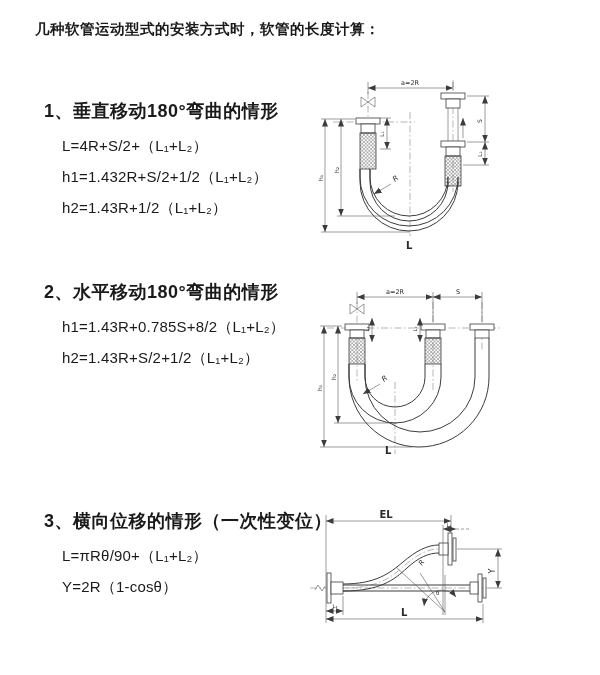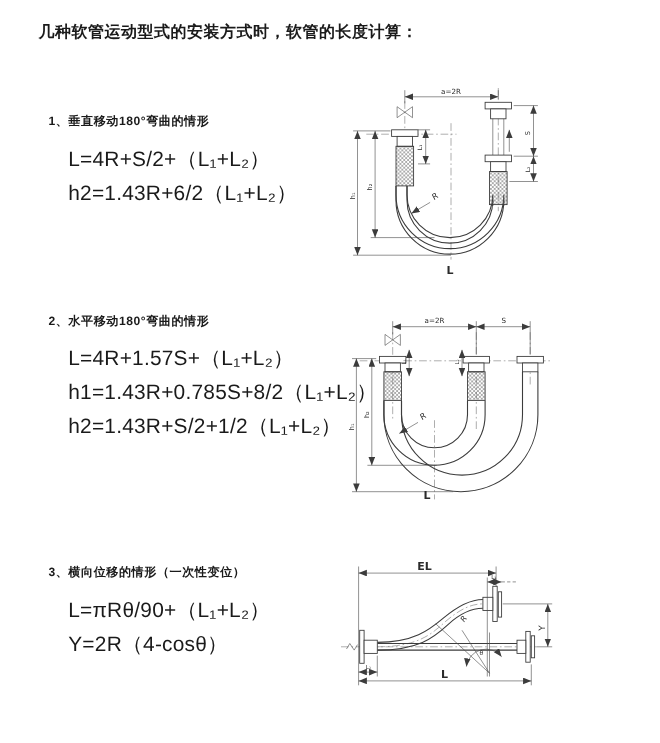--- a/index.html
+++ b/index.html
@@ -5,43 +5,44 @@
   html,body { margin:0; padding:0; background:#ffffff; }
   .page {
     position:relative; width:538px; height:675px; background:#ffffff;
     font-family:"Liberation Sans","DejaVu Sans",sans-serif; color:#1a1a1a; overflow:hidden;
   }
   .doc-title {
     position:absolute; left:35px; top:20px; font-size:14.5px; font-weight:bold;
     letter-spacing:0.5px; white-space:nowrap;
   }
   .sec { position:absolute; width:290px; }
-  .sec .sec-heading { margin:0; font-size:11px; font-weight:bold; letter-spacing:0.5px; line-height:17px; }
-  .sec p.formula { margin:14px 0 0 18px; font-size:19px; line-height:17px; letter-spacing:0.2px; white-space:nowrap; }
+  .sec .sec-heading { margin:0; font-size:18px; font-weight:bold; letter-spacing:0.5px; line-height:17px; }
+  .sec p.formula { margin:14px 0 0 18px; font-size:15px; line-height:17px; letter-spacing:0.2px; white-space:nowrap; }
   .sec p.formula:first-of-type { margin-top:17px; }
   .diag { position:absolute; }
   svg { display:block; }
   svg text { fill:#2b2b2b; font-family:"DejaVu Sans","Liberation Sans",sans-serif; }
   .thin  { stroke:#4a4a4a; stroke-width:0.55; fill:none; }
   .line  { stroke:#3c3c3c; stroke-width:1; fill:none; }
   .cl    { stroke:#6a6a6a; stroke-width:0.5; fill:none; stroke-dasharray:7 2.5 1.5 2.5; }
   .fit   { stroke:#3c3c3c; stroke-width:0.8; fill:#ffffff; }
   .braid { stroke:#3c3c3c; stroke-width:0.8; }
 </style>
 </head>
 <body>
 
 <div class="page">
 
   <div class="doc-title">几种软管运动型式的安装方式时，软管的长度计算：</div>
 
   <div class="sec" style="left:44px; top:103px;">
     <h3 class="sec-heading">1、垂直移动180°弯曲的情形</h3>
     <p class="formula">L=4R+S/2+（L₁+L₂）</p>
-    <p class="formula">h2=1.43R+6/2（L₁+L₂）</p>
+    <p class="formula">h1=1.432R+S/2+1/2（L₁+L₂）</p>
+    <p class="formula">h2=1.43R+1/2（L₁+L₂）</p>
   </div>
 
   <svg class="diag" style="left:315px; top:72px;" width="270" height="185" viewBox="0 0 270 185">
     <defs>
       <marker id="arr1" markerUnits="userSpaceOnUse" markerWidth="9" markerHeight="7" refX="7.5" refY="3" orient="auto-start-reverse">
         <path d="M0 0 L7.5 3 L0 6 Z" fill="#3c3c3c"></path>
       </marker>
       <pattern id="hb1" patternUnits="userSpaceOnUse" width="3.5" height="3.5">
         <path d="M0 0 L3.5 3.5 M3.5 0 L0 3.5" stroke="#6b6b6b" stroke-width="0.5"></path>
       </pattern>
@@ -101,21 +102,20 @@
 
       <path class="thin" d="M76 112 L59 122" marker-end="url(#arr1)"></path>
       <text x="80" y="110" font-size="7.5" font-style="italic" transform="rotate(-38 80 110)">R</text>
 
       <text x="91" y="177" font-size="10" font-weight="bold">L</text>
     </g>
   </svg>
 
   <div class="sec" style="left:44px; top:284px;">
     <h3 class="sec-heading">2、水平移动180°弯曲的情形</h3>
-    <p class="formula">L=4R+1.57S+（L₁+L₂）</p>
     <p class="formula">h1=1.43R+0.785S+8/2（L₁+L₂）</p>
     <p class="formula">h2=1.43R+S/2+1/2（L₁+L₂）</p>
   </div>
 
   <svg class="diag" style="left:312px; top:282px;" width="276" height="180" viewBox="0 0 276 180">
     <defs>
       <marker id="arr2" markerUnits="userSpaceOnUse" markerWidth="9" markerHeight="7" refX="7.5" refY="3" orient="auto-start-reverse">
         <path d="M0 0 L7.5 3 L0 6 Z" fill="#3c3c3c"></path>
       </marker>
       <pattern id="hb2" patternUnits="userSpaceOnUse" width="3.5" height="3.5">
@@ -173,21 +173,21 @@
       <path class="thin" d="M68 102 L51 112" marker-end="url(#arr2)"></path>
       <text x="72" y="100" font-size="7.5" font-style="italic" transform="rotate(-38 72 100)">R</text>
 
       <text x="73" y="172" font-size="10" font-weight="bold">L</text>
     </g>
   </svg>
 
   <div class="sec" style="left:44px; top:513px;">
     <h3 class="sec-heading">3、横向位移的情形（一次性变位）</h3>
     <p class="formula">L=πRθ/90+（L₁+L₂）</p>
-    <p class="formula">Y=2R（4-cosθ）</p>
+    <p class="formula">Y=2R（1-cosθ）</p>
   </div>
 
   <svg class="diag" style="left:298px; top:503px;" width="292" height="155" viewBox="0 0 292 155">
     <defs>
       <marker id="arr3" markerUnits="userSpaceOnUse" markerWidth="9" markerHeight="7" refX="7.5" refY="3" orient="auto-start-reverse">
         <path d="M0 0 L7.5 3 L0 6 Z" fill="#3c3c3c"></path>
       </marker>
     </defs>
 
     <g>

